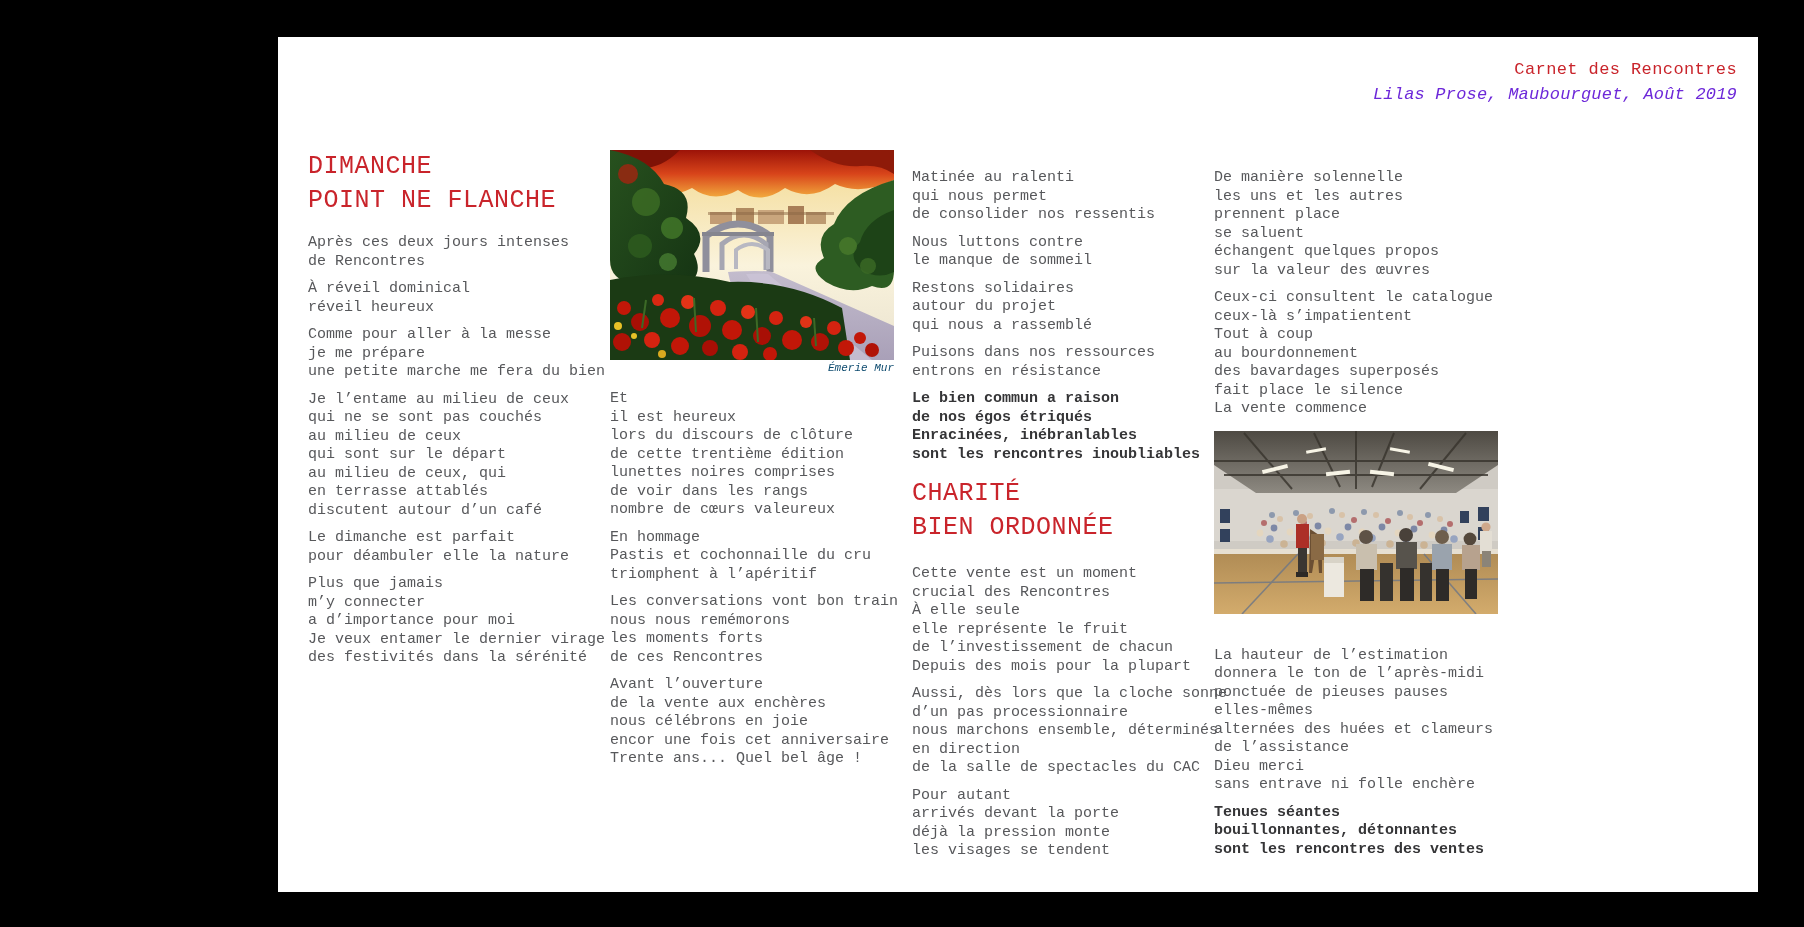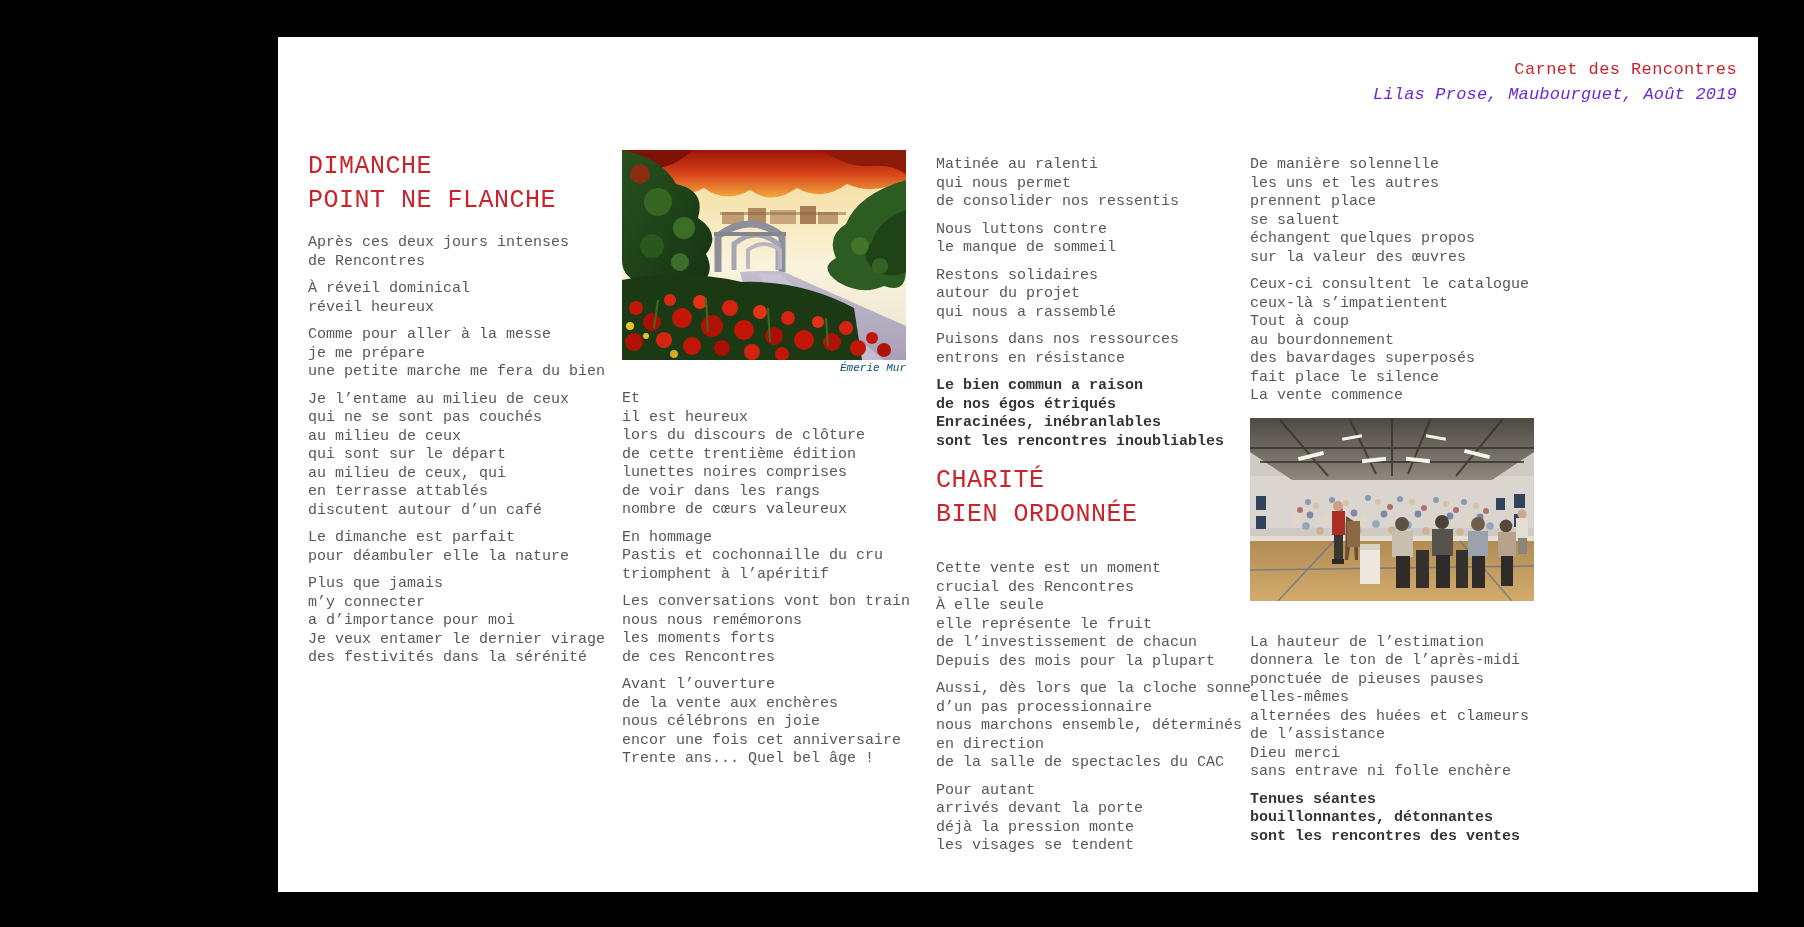--- a/index.html
+++ b/index.html
@@ -41,21 +41,21 @@
     font-size:17px;
     font-style:italic;
     letter-spacing:.2px;
     white-space:pre;
   }
   
   .columns{
     position:absolute;
     left:30px; top:113px;
     display:flex;
-    gap:30px;
+    gap:18px;
     align-items:flex-start;
     justify-content:space-between;
   }
   .col{width:284px;flex:0 0 284px;}
   .col-heading{
     color:var(--accent);
     font-size:25px;
     line-height:34px;
     letter-spacing:.5px;
     white-space:pre;
@@ -67,22 +67,22 @@
     font-size:15px;
     line-height:18.5px;
     white-space:pre;
     margin-bottom:9px;
   }
   .stanza.bold{
     color:var(--emphasis);
     font-weight:700;
     margin-top:7px;
   }
-  .first-offset{margin-top:6px;}
-  .mid-heading{margin-top:13px;margin-bottom:28px;}
+  .first-offset{margin-top:19px;}
+  .mid-heading{margin-top:13px;margin-bottom:20px;}
   figure{width:284px;}
   .painting-figure svg,.photo-figure svg{display:block;}
   .painting-caption{
     display:block;
     text-align:right;
     font-style:italic;
     font-size:11px;
     color:#0c4a6e;
     line-height:17px;
     margin-top:0;

